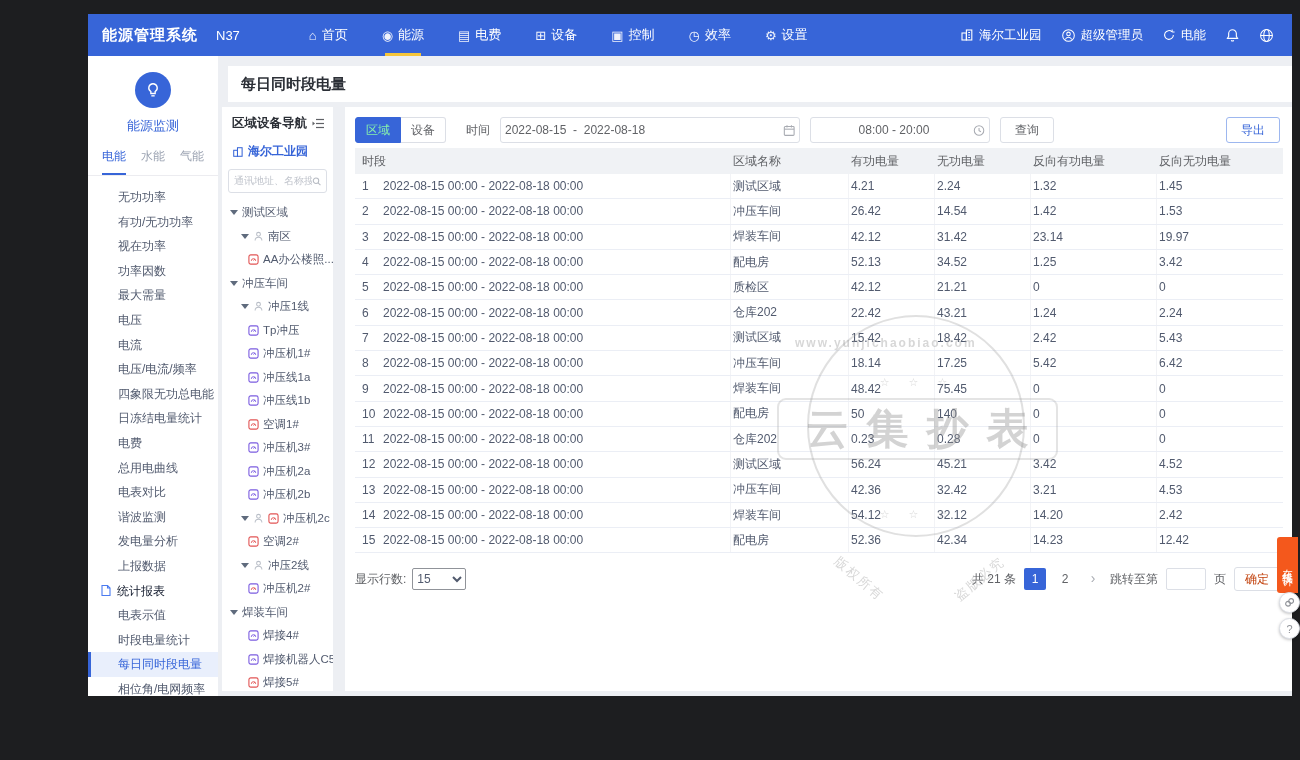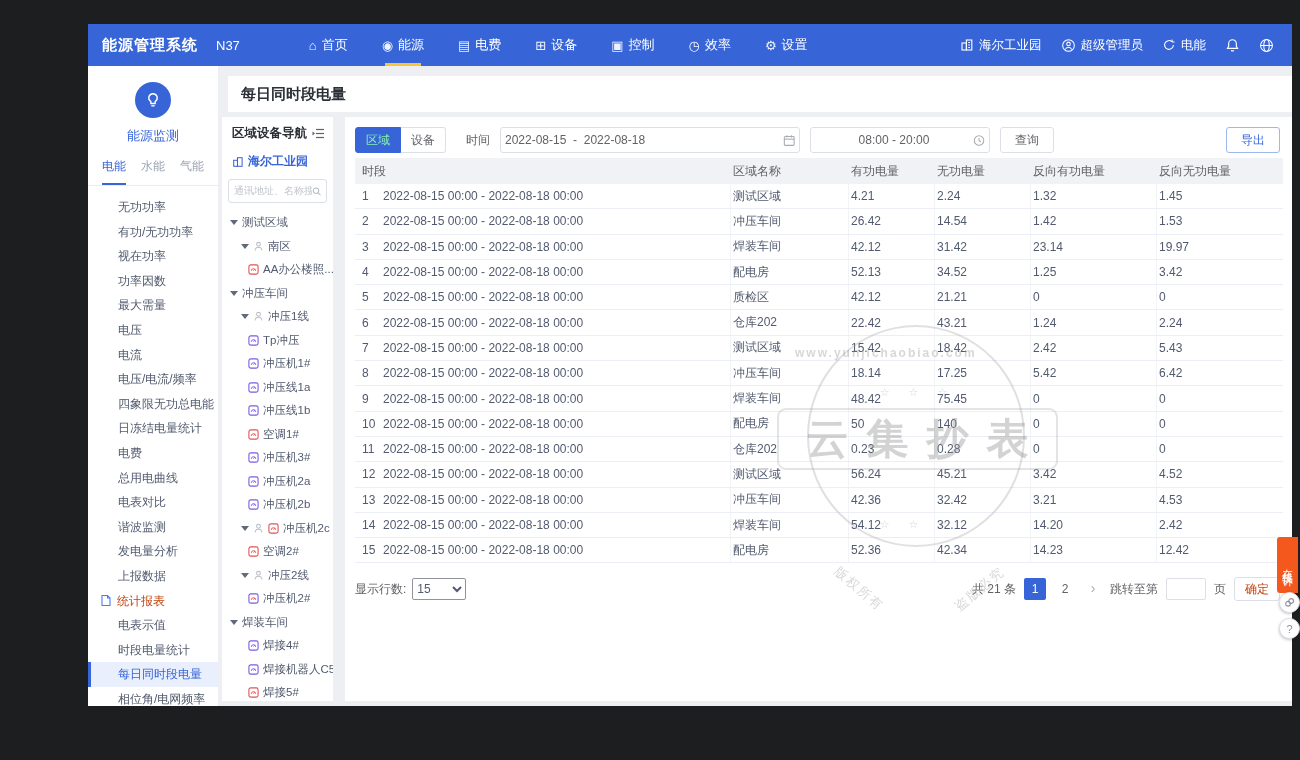--- a/index.html
+++ b/index.html
@@ -1,18 +1,18 @@
 <!DOCTYPE html>
 <html><head>
 <meta charset="utf-8">
 <style>
   * { margin:0; padding:0; box-sizing:border-box; }
   html,body { width:1300px; height:760px; overflow:hidden; }
   body { background:#1d1e20; position:relative; font-family:"Liberation Sans","DejaVu Sans",sans-serif; }
-  .app { position:absolute; left:88px; top:24px; width:1204px; height:682px; background:#edeff3; overflow:hidden; }
+  .app { position:absolute; left:88px; top:14px; width:1204px; height:682px; background:#edeff3; overflow:hidden; }
 
   
   .navbar { position:absolute; top:0; left:0; right:0; height:42px; background:#3765d8; display:flex; align-items:center; color:#fff; }
   .nav-title { font-size:15px; font-weight:bold; margin-left:14px; letter-spacing:1px; }
   .nav-code { font-size:13px; margin-left:18px; }
   .nav-menu { display:flex; margin-left:52px; height:42px; }
   .nav-item { display:flex; align-items:center; gap:5px; padding:0 17px; font-size:13px; position:relative; cursor:pointer; }
   .nav-item .glyph { font-size:13px; opacity:.92; }
   .nav-item.active::after { content:""; position:absolute; left:50%; transform:translateX(-50%); bottom:0; width:36px; height:3px; background:#f5c53a; }
   .nav-right { margin-left:auto; display:flex; align-items:center; gap:19px; margin-right:18px; font-size:12.5px; }
@@ -21,21 +21,21 @@
 
   
   .sidebar { position:absolute; left:0; top:42px; width:130px; bottom:0; background:#fff; overflow:hidden; }
   .lamp { width:36px; height:36px; border-radius:50%; background:#3765d8; margin:16px auto 0; display:flex; align-items:center; justify-content:center; }
   .module-name { text-align:center; color:#3765d8; font-size:13px; margin-top:9px; }
   .side-tabs { display:flex; justify-content:center; gap:15px; margin-top:13px; font-size:12px; color:#9aa2b1; border-bottom:1px solid #ececf0; }
   .side-tab { padding-bottom:8px; cursor:pointer; border-bottom:2px solid transparent; }
   .side-tab.active { color:#3765d8; border-bottom-color:#3765d8; }
   .side-menu { margin-top:9px; }
   .side-item { height:24.6px; line-height:24.6px; font-size:12px; color:#515a6e; padding-left:30px; cursor:pointer; white-space:nowrap; }
-  .side-item[data-type="section"] { color:#c2410c; padding-left:12px; display:flex; align-items:center; gap:5px; }
+  .side-item[data-type="section"] { color:#0f172a; padding-left:12px; display:flex; align-items:center; gap:5px; }
   .side-item .doc-icon { display:none; }
   .side-item[data-type="section"] .doc-icon { display:block; }
   .side-item.active { background:#e9effc; color:#3765d8; border-left:3px solid #3765d8; padding-left:27px; }
 
   
   .title-bar { position:absolute; left:140px; right:0; top:52px; height:36px; background:#fff; display:flex; align-items:center; padding-left:13px; font-size:15px; font-weight:bold; color:#2b2f36; }
 
   
   .tree-panel { position:absolute; left:134px; top:93px; width:111px; bottom:5px; background:#fff; overflow:hidden; }
   .tree-head { display:flex; align-items:center; justify-content:space-between; padding:8px 8px 0 10px; font-size:12.5px; font-weight:bold; color:#2b2f36; }

